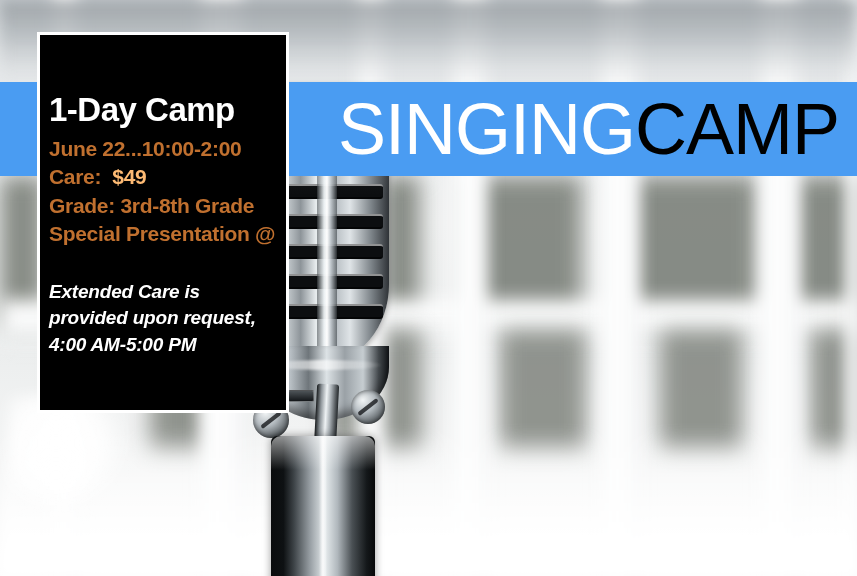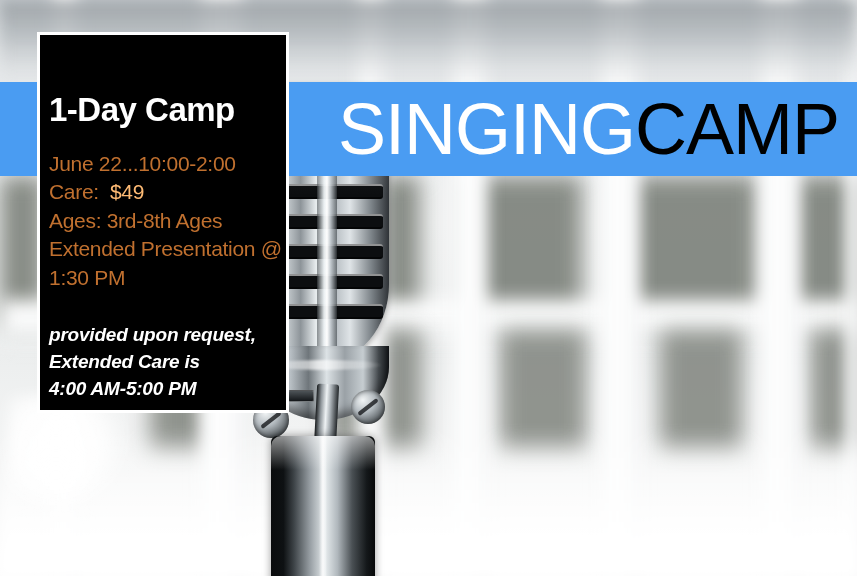--- a/index.html
+++ b/index.html
@@ -287,25 +287,25 @@
     border:3px solid #ffffff;
     padding:58px 0 0 9px;
   }
   .card-title{
     font-family:"Liberation Sans", sans-serif;
     font-weight:bold;
     font-size:33px;
     line-height:1.05;
     color:#ffffff;
     letter-spacing:-.5px;
-    margin-bottom:22px;
+    margin-bottom:7px;
   }
   .detail{
     font-family:"Liberation Sans", sans-serif;
-    font-weight:normal;
+    font-weight:bold;
     font-size:21px;
     line-height:1.36;
     color:#c0702f;
     letter-spacing:-.3px;
     white-space:nowrap;
   }
   .detail .val-white{ color:#fdba74; }
   .note{
     margin-top:30px;
     font-family:"Liberation Sans", sans-serif;
@@ -395,26 +395,25 @@
     <div class="banner-title"><span class="t-white">SINGING</span><span class="t-black">CAMP</span></div>
   </div>
 
   <div class="card">
     <div class="card-title">1-Day Camp</div>
 
     <div class="detail"><span>June 22...10:00-2:00</span></div>
 
     <div class="detail"><span>Care:</span><span class="val-white">&nbsp;&nbsp;<span>$49</span></span></div>
 
-    <div class="detail"><span>Ages:  3rd-8th Ages</span></div>
-
-    <div class="detail"><span>Extended Presentation @</span></div>
-
-    <div class="detail"><span>1:30 PM</span></div>
+    <div class="detail"><span>Grade:  3rd-8th Grade</span></div>
+
+    <div class="detail"><span>Special Presentation @</span></div>
+
 
     <div class="note">
+      <div>Extended Care is</div>
       <div>provided upon request,</div>
-      <div>Extended Care is</div>
       <div>4:00 AM-5:00 PM</div>
     </div>
   </div>
 
 </div>
 
 </body></html>

